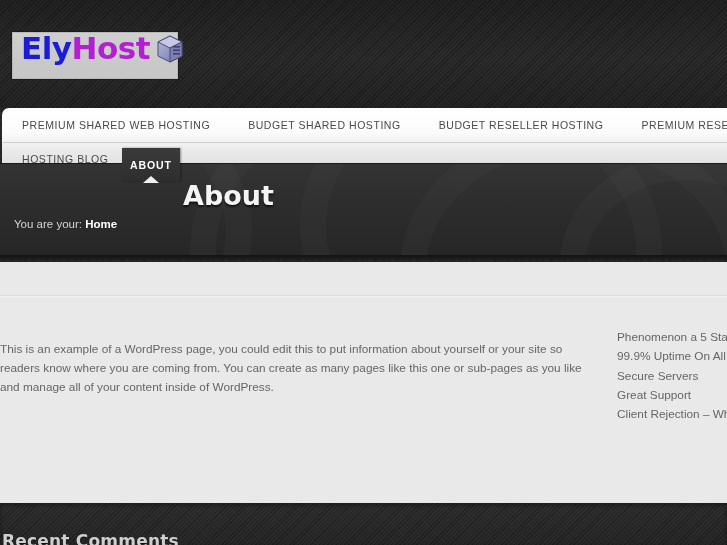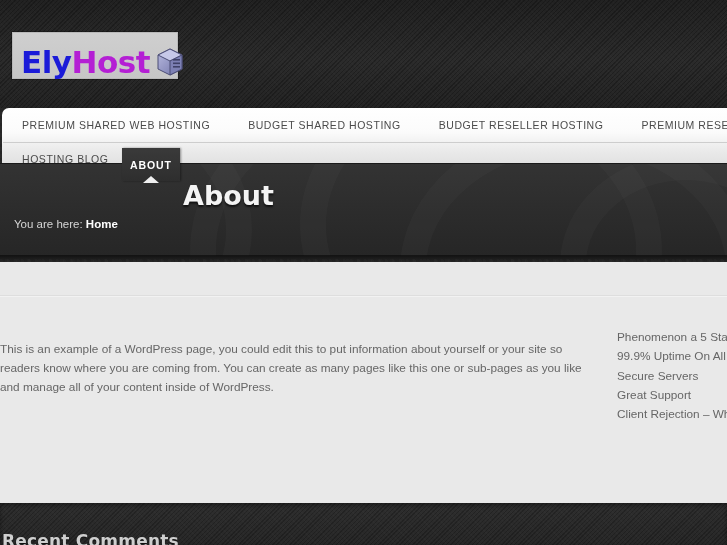--- a/index.html
+++ b/index.html
@@ -39,21 +39,21 @@
   
   .logo-box {
     position: absolute;
     left: 12px; top: 32px;
     width: 166px; height: 47px;
     background: linear-gradient(#cfcfcf, #c6c6c6);
     border: 1px solid #b9b9b9;
     box-shadow: 0 0 0 1px rgba(0,0,0,0.25);
     box-sizing: border-box;
     display: flex;
-    align-items: flex-end;
+    align-items: flex-start;
     padding-left: 8px;
   }
   .logo-text {
     font-size: 31px;
     font-weight: bold;
     letter-spacing: -0.5px;
     line-height: 1;
     font-family: "DejaVu Sans", sans-serif;
   }
   .logo-ely { color: #1b1bd8; }
@@ -283,21 +283,21 @@
 
   <div class="hero">
     <div class="swirl sw1"></div>
     <div class="swirl sw2"></div>
     <div class="swirl sw3"></div>
     <div class="swirl sw4"></div>
     <div class="swirl sw5"></div>
   </div>
   <div class="hero-title">About</div>
   <div class="breadcrumb">
-    <span>You are here:</span>
+    <span>You are your:</span>
     <b>Home</b>
   </div>
   <div class="hero-shadow"></div>
 
   <div class="content"></div>
   <div class="content-rule"></div>
   <div class="content-rule2"></div>
 
   <p class="article">This is an example of a WordPress page, you could edit this to put information about yourself or your site so readers know where you are coming from. You can create as many pages like this one or sub-pages as you like and manage all of your content inside of WordPress.</p>
 

